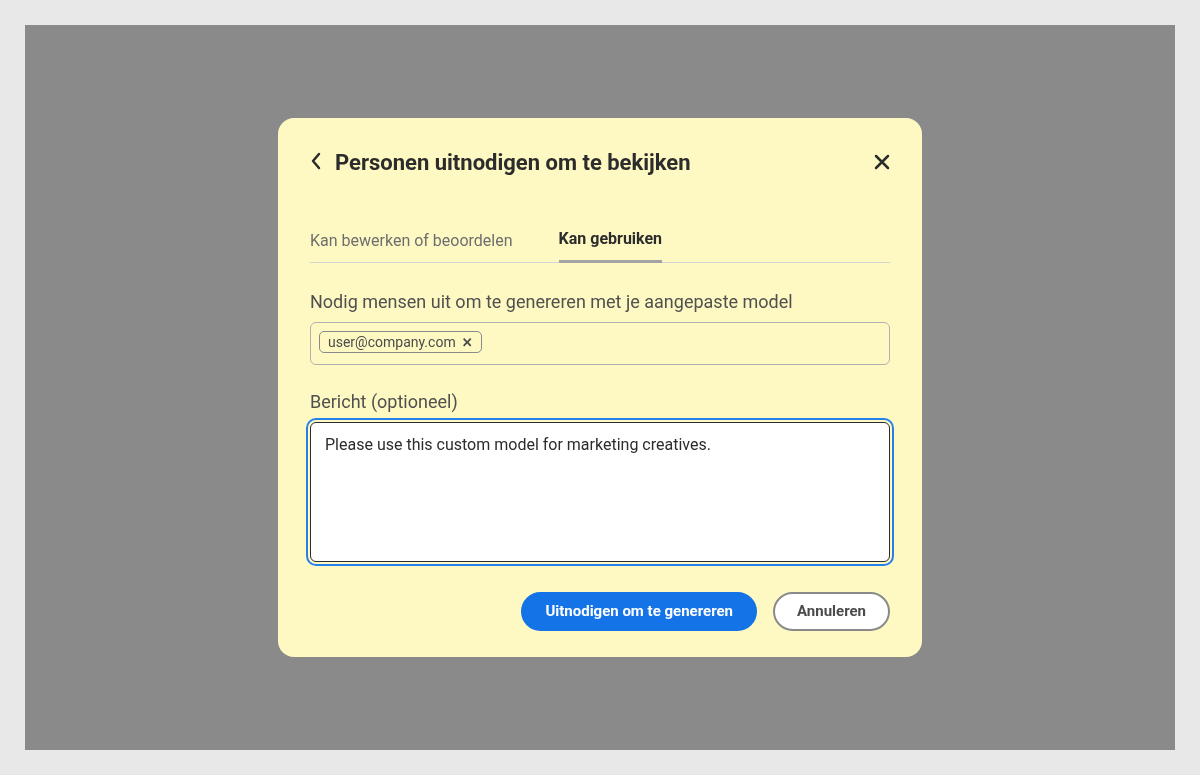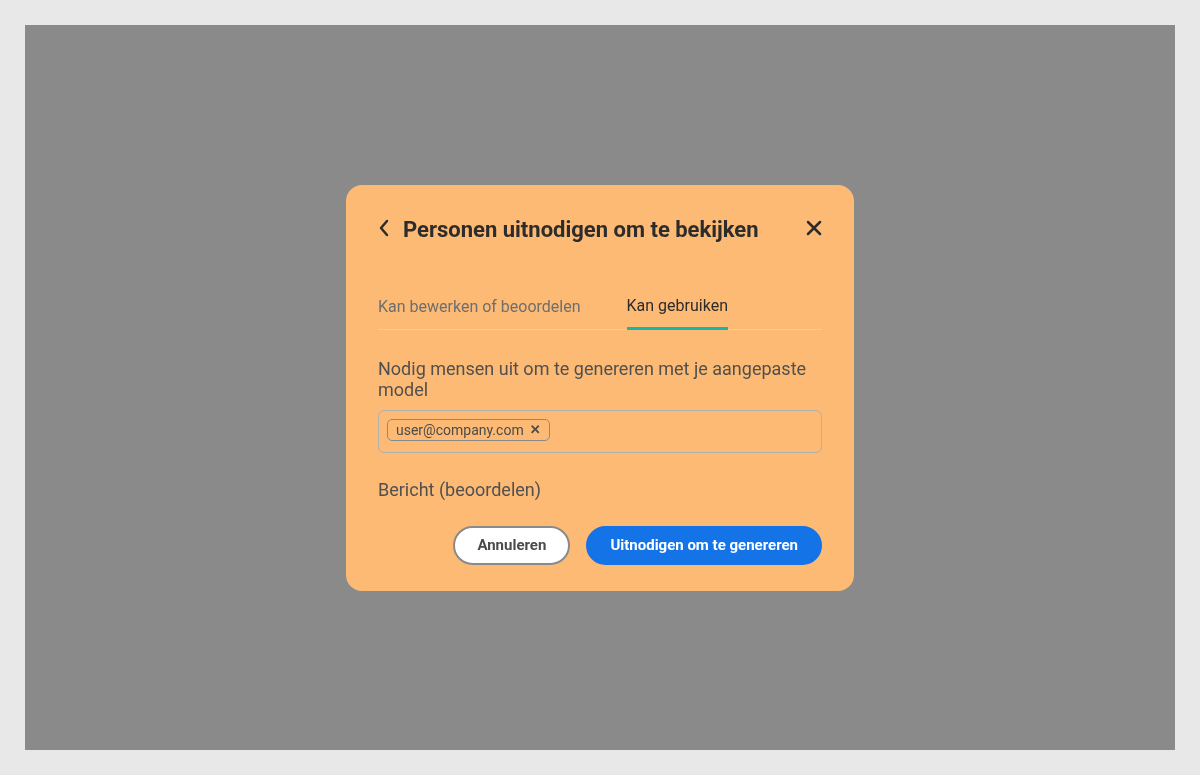--- a/index.html
+++ b/index.html
@@ -19,22 +19,22 @@
     }
     .backdrop {
       width: 100%;
       height: 100%;
       background: #8a8a8a;
       display: flex;
       align-items: center;
       justify-content: center;
     }
     .modal {
-      width: 508px;
-      background: #fdba74;
+      width: 644px;
+      background: #fef9c3;
       border-radius: 16px;
       padding: 32px 32px 26px 32px;
     }
     .modal-header {
       display: flex;
       align-items: center;
       justify-content: space-between;
       margin-bottom: 54px;
     }
     .title-group {
@@ -77,22 +77,22 @@
       border: none;
       padding: 0 0 12px 0;
       font-size: 16px;
       cursor: pointer;
       color: #6e6e6e;
       position: relative;
       margin-bottom: -1px;
     }
     .tab.active {
       color: #2c2c2c;
-      font-weight: 400;
-      border-bottom: 3px solid #14b8a6;
+      font-weight: 700;
+      border-bottom: 3px solid #a3a3a3;
     }
     .field-label {
       font-size: 18px;
       color: #505050;
       margin-bottom: 10px;
     }
     .email-box {
       border: 1px solid #b0b0b0;
       border-radius: 6px;
       padding: 8px;
@@ -191,21 +191,22 @@
     <div class="field-label">Nodig mensen uit om te genereren met je aangepaste model</div>
     <div class="email-box">
       <span class="email-chip">
         <span>user@company.com</span>
         <button class="chip-close">
           <span>✕</span>
         </button>
       </span>
     </div>
 
-    <div class="field-label">Bericht (beoordelen)</div>
+    <div class="field-label">Bericht (optioneel)</div>
+    <textarea class="message-box" style="">Please use this custom model for marketing creatives.</textarea>
 
     <div class="actions">
+      <button class="btn btn-primary">Uitnodigen om te genereren</button>
       <button class="btn btn-cancel">Annuleren</button>
-      <button class="btn btn-primary">Uitnodigen om te genereren</button>
     </div>
 
   </div>
 </div>
 
 </body></html>

